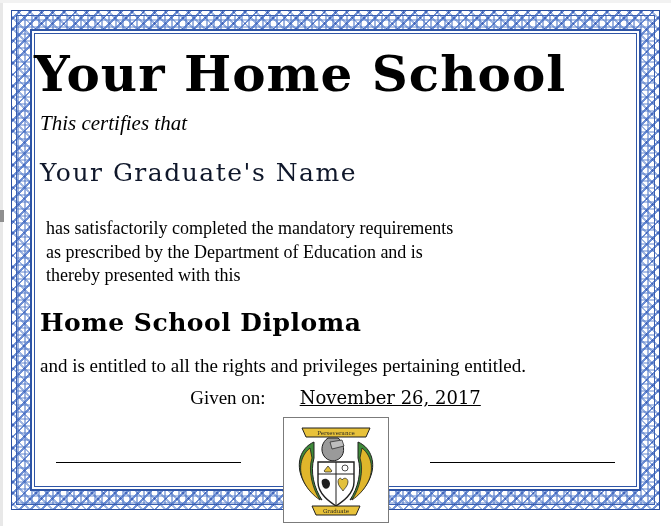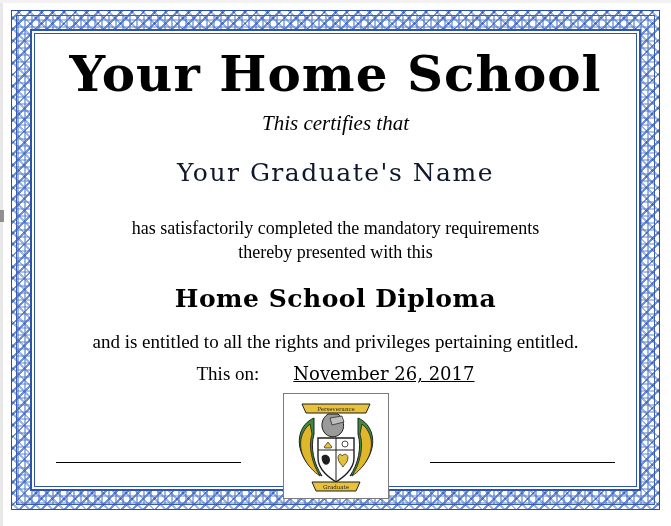--- a/index.html
+++ b/index.html
@@ -99,21 +99,21 @@
     background: #ffffff;
   }
 
   
   .content {
     position: absolute;
     left: 40px;
     top: 39px;
     width: 591px;
     height: 442px;
-    text-align: center;
+    text-align: left;
     color: #000000;
   }
 
   .school-title {
     font-family: "DejaVu Serif", serif;
     font-weight: bold;
     font-size: 49px;
     line-height: 1.06;
     letter-spacing: 1px;
     margin-top: 10px;
@@ -227,29 +227,30 @@
   <div class="content">
 
     <div class="school-title">Your Home School</div>
 
     <div class="certifies">This certifies that</div>
 
     <div class="graduate-name">Your Graduate's Name</div>
 
     <div class="body-text">
       <span class="line1">has satisfactorily completed the mandatory requirements</span>
+      <span class="line2">as prescribed by the Department of Education and  is</span>
       <span class="line3">thereby presented with this</span>
     </div>
 
     <div class="diploma-title">Home School Diploma</div>
 
     <div class="entitled-text">and is entitled to all the rights and privileges pertaining entitled.</div>
 
     <div class="given-row">
-      <span class="given-label">This on:</span>
+      <span class="given-label">Given on:</span>
       <span class="given-date">November 26, 2017</span>
     </div>
 
     <div class="crest-wrap">
       <div class="crest">
         <svg viewBox="0 0 104 104" width="104" height="104" aria-hidden="true">
           <rect x="0" y="0" width="104" height="104" fill="#ffffff"></rect>
 
           <path d="M18 10 L86 10 L82 19 L22 19 Z" fill="#e8c23a" stroke="#1f1f1f" stroke-width="1"></path>
           <text x="52" y="17" font-family="DejaVu Serif, serif" font-size="5.5" fill="#1f1f1f" text-anchor="middle">Perseverance</text>

